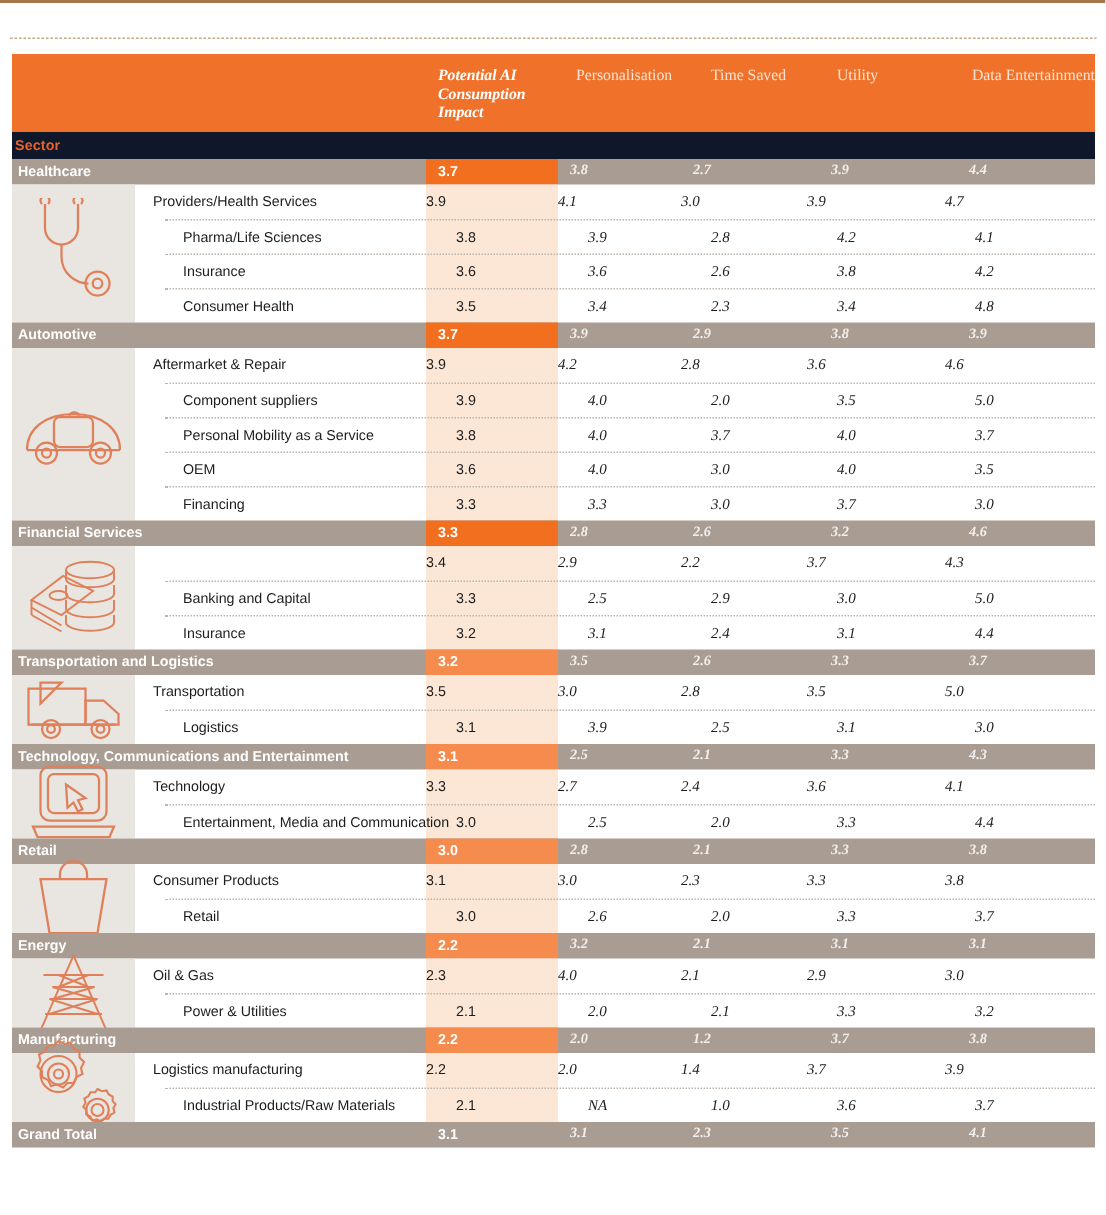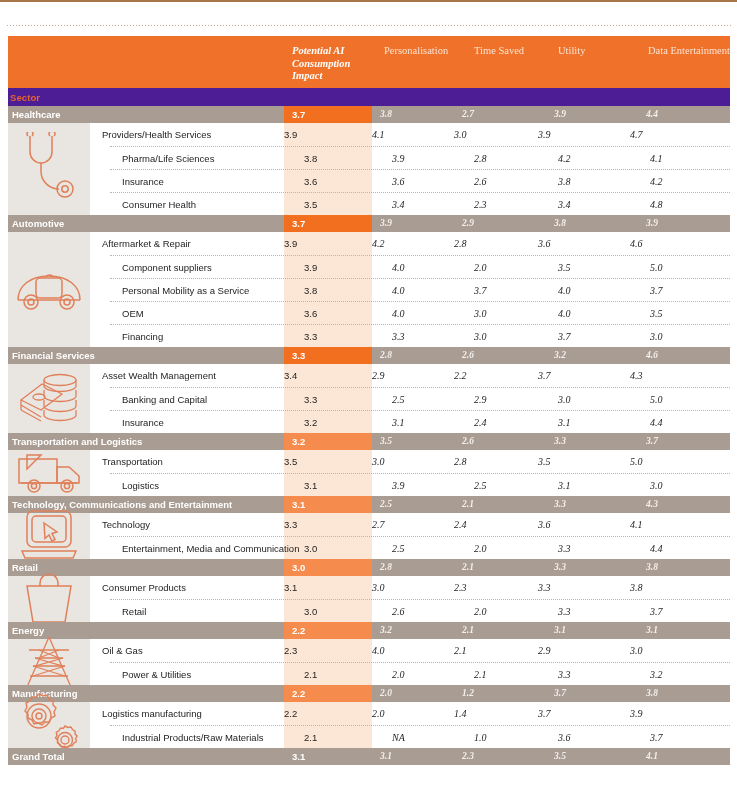--- a/index.html
+++ b/index.html
@@ -37,21 +37,21 @@
     display:flex; align-items:flex-start;
   }
   .hdr-cell {
     font-family:"Liberation Serif", serif;
     font-size:10.5px; line-height:12.5px;
     color:#fbe2d2; padding-top:9px;
   }
   .hdr-cell.primary { color:#ffffff; font-weight:bold; font-style:italic; }
 
   .sub-hdr-row {
-    position:relative; height:18px; background:#4c1d95;
+    position:relative; height:18px; background:#0f172a;
     display:flex; align-items:center;
   }
   .sub-hdr-cell {
     font-size:9.5px; font-weight:bold; color:#e8622a; letter-spacing:.1px;
   }
 
   
   .c-icon   { position:absolute; left:0px;   width:82px; }
   .c-name   { position:absolute; left:82px;  width:194px;margin-top:31px; }
   .c-main   { position:absolute; left:276px; width:88px; }
@@ -309,21 +309,20 @@
       <path d="M28 40v5c0 3 7 5.5 16 5.5s16-2.5 16-5.5v-5"></path>
       <path d="M5 30 26 14l20 10L25 40z"></path>
       <ellipse cx="23" cy="27" rx="6" ry="3"></ellipse>
       <path d="M5 35 25 47M5 40 25 51"></path>
       <path d="M5 30v5M5 35v5"></path>
     </svg>
           </div>
       <div class="group-main-tint"></div>
       <div class="group-rows">
             <div class="drow">
-        <span class="nm">Asset Wealth Management</span>
         <span class="vmain">3.4</span>
         <span class="v d0">2.9</span>
         <span class="v d1">2.2</span>
         <span class="v d2">3.7</span>
         <span class="v d3">4.3</span>
       </div>
             <div class="drow">
         <span class="nm">Banking and Capital</span>
         <span class="vmain">3.3</span>
         <span class="v d0">2.5</span>

